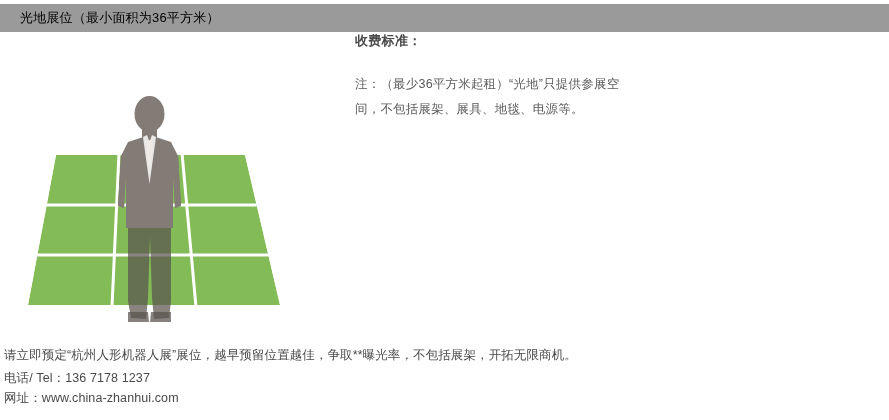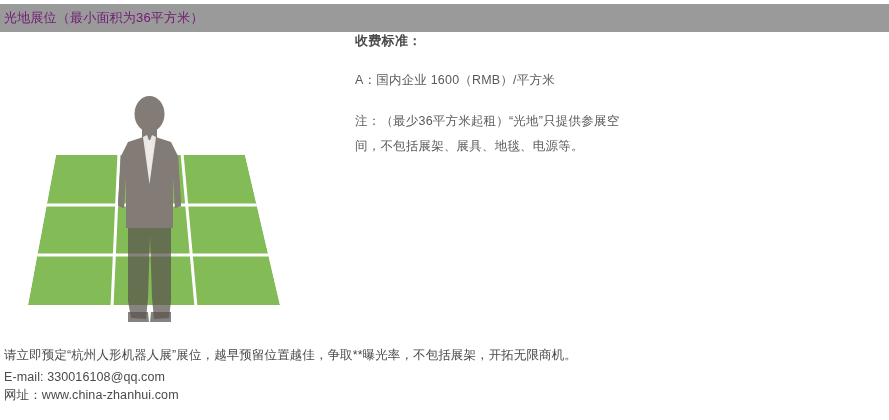--- a/index.html
+++ b/index.html
@@ -21,23 +21,23 @@
     position: absolute;
     left: 0;
     top: 4px;
     width: 889px;
     height: 28px;
     background: #9a9a9a;
     display: flex;
     align-items: center;
   }
   .header-title {
-    padding-left: 4px;
+    padding-left: 20px;
     font-size: 13px;
-    color: #701a75;
+    color: #000000;
     letter-spacing: 0.2px;
     white-space: nowrap;
   }
 
   
   .illustration {
     position: absolute;
     left: 0;
     top: 36px;
     width: 330px;
@@ -165,23 +165,22 @@
         <path d="M121,120 L118,170 L124,172 L127,124 Z"></path>
         <path d="M178,120 L181,170 L175,172 L172,124 Z"></path>
       </g>
     </g>
   </svg>
 </div>
 
 <div class="pricing">
   <p class="pricing-heading">收费标准：</p>
 
-  <p class="pricing-line">A：国内企业 1600（RMB）/平方米</p>
 
 
   <p class="note-block">注：（最少36平方米起租）“光地”只提供参展空间，不包括展架、展具、地毯、电源等。</p>
 </div>
 
 <div class="footer">
   <p class="footer-lead">请立即预定“杭州人形机器人展”展位，越早预留位置越佳，争取**曝光率，不包括展架，开拓无限商机。</p>
-  <p class="footer-contact">E-mail: 330016108@qq.com</p>
+  <p class="footer-contact">电话/ Tel：136 7178 1237</p>
   <p class="footer-contact">网址：www.china-zhanhui.com</p>
 </div>
 
 </body></html>

